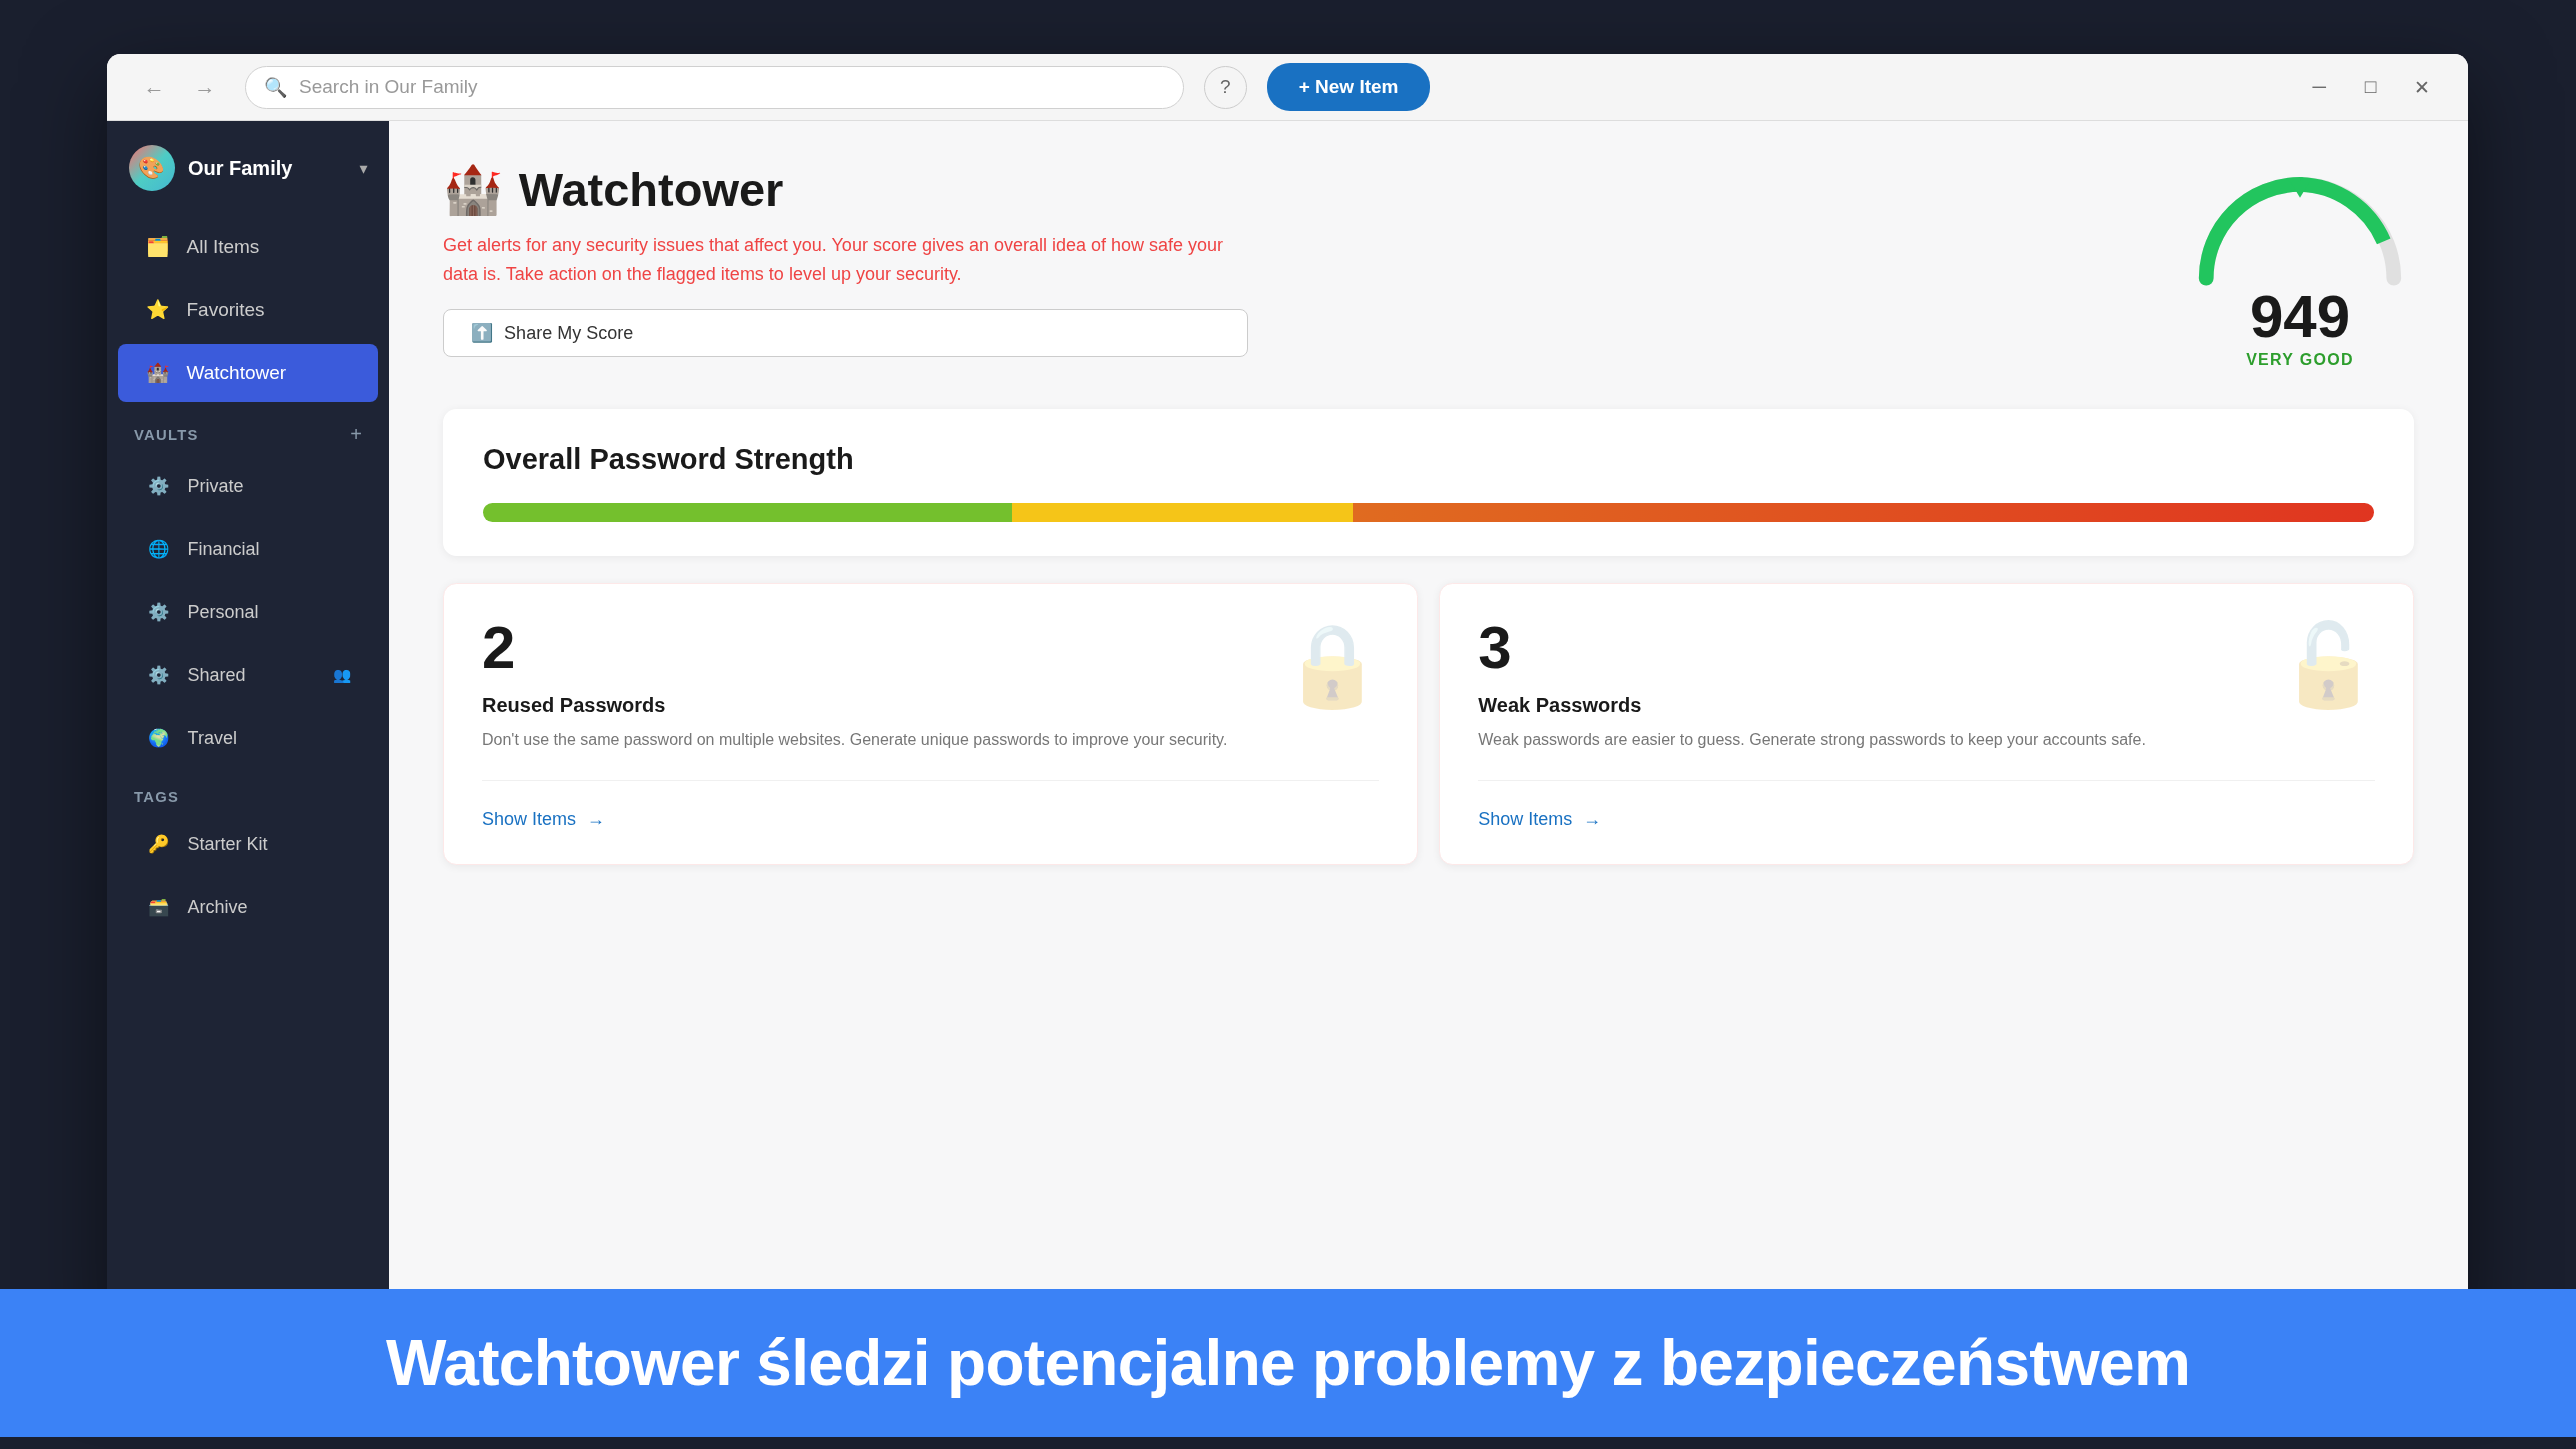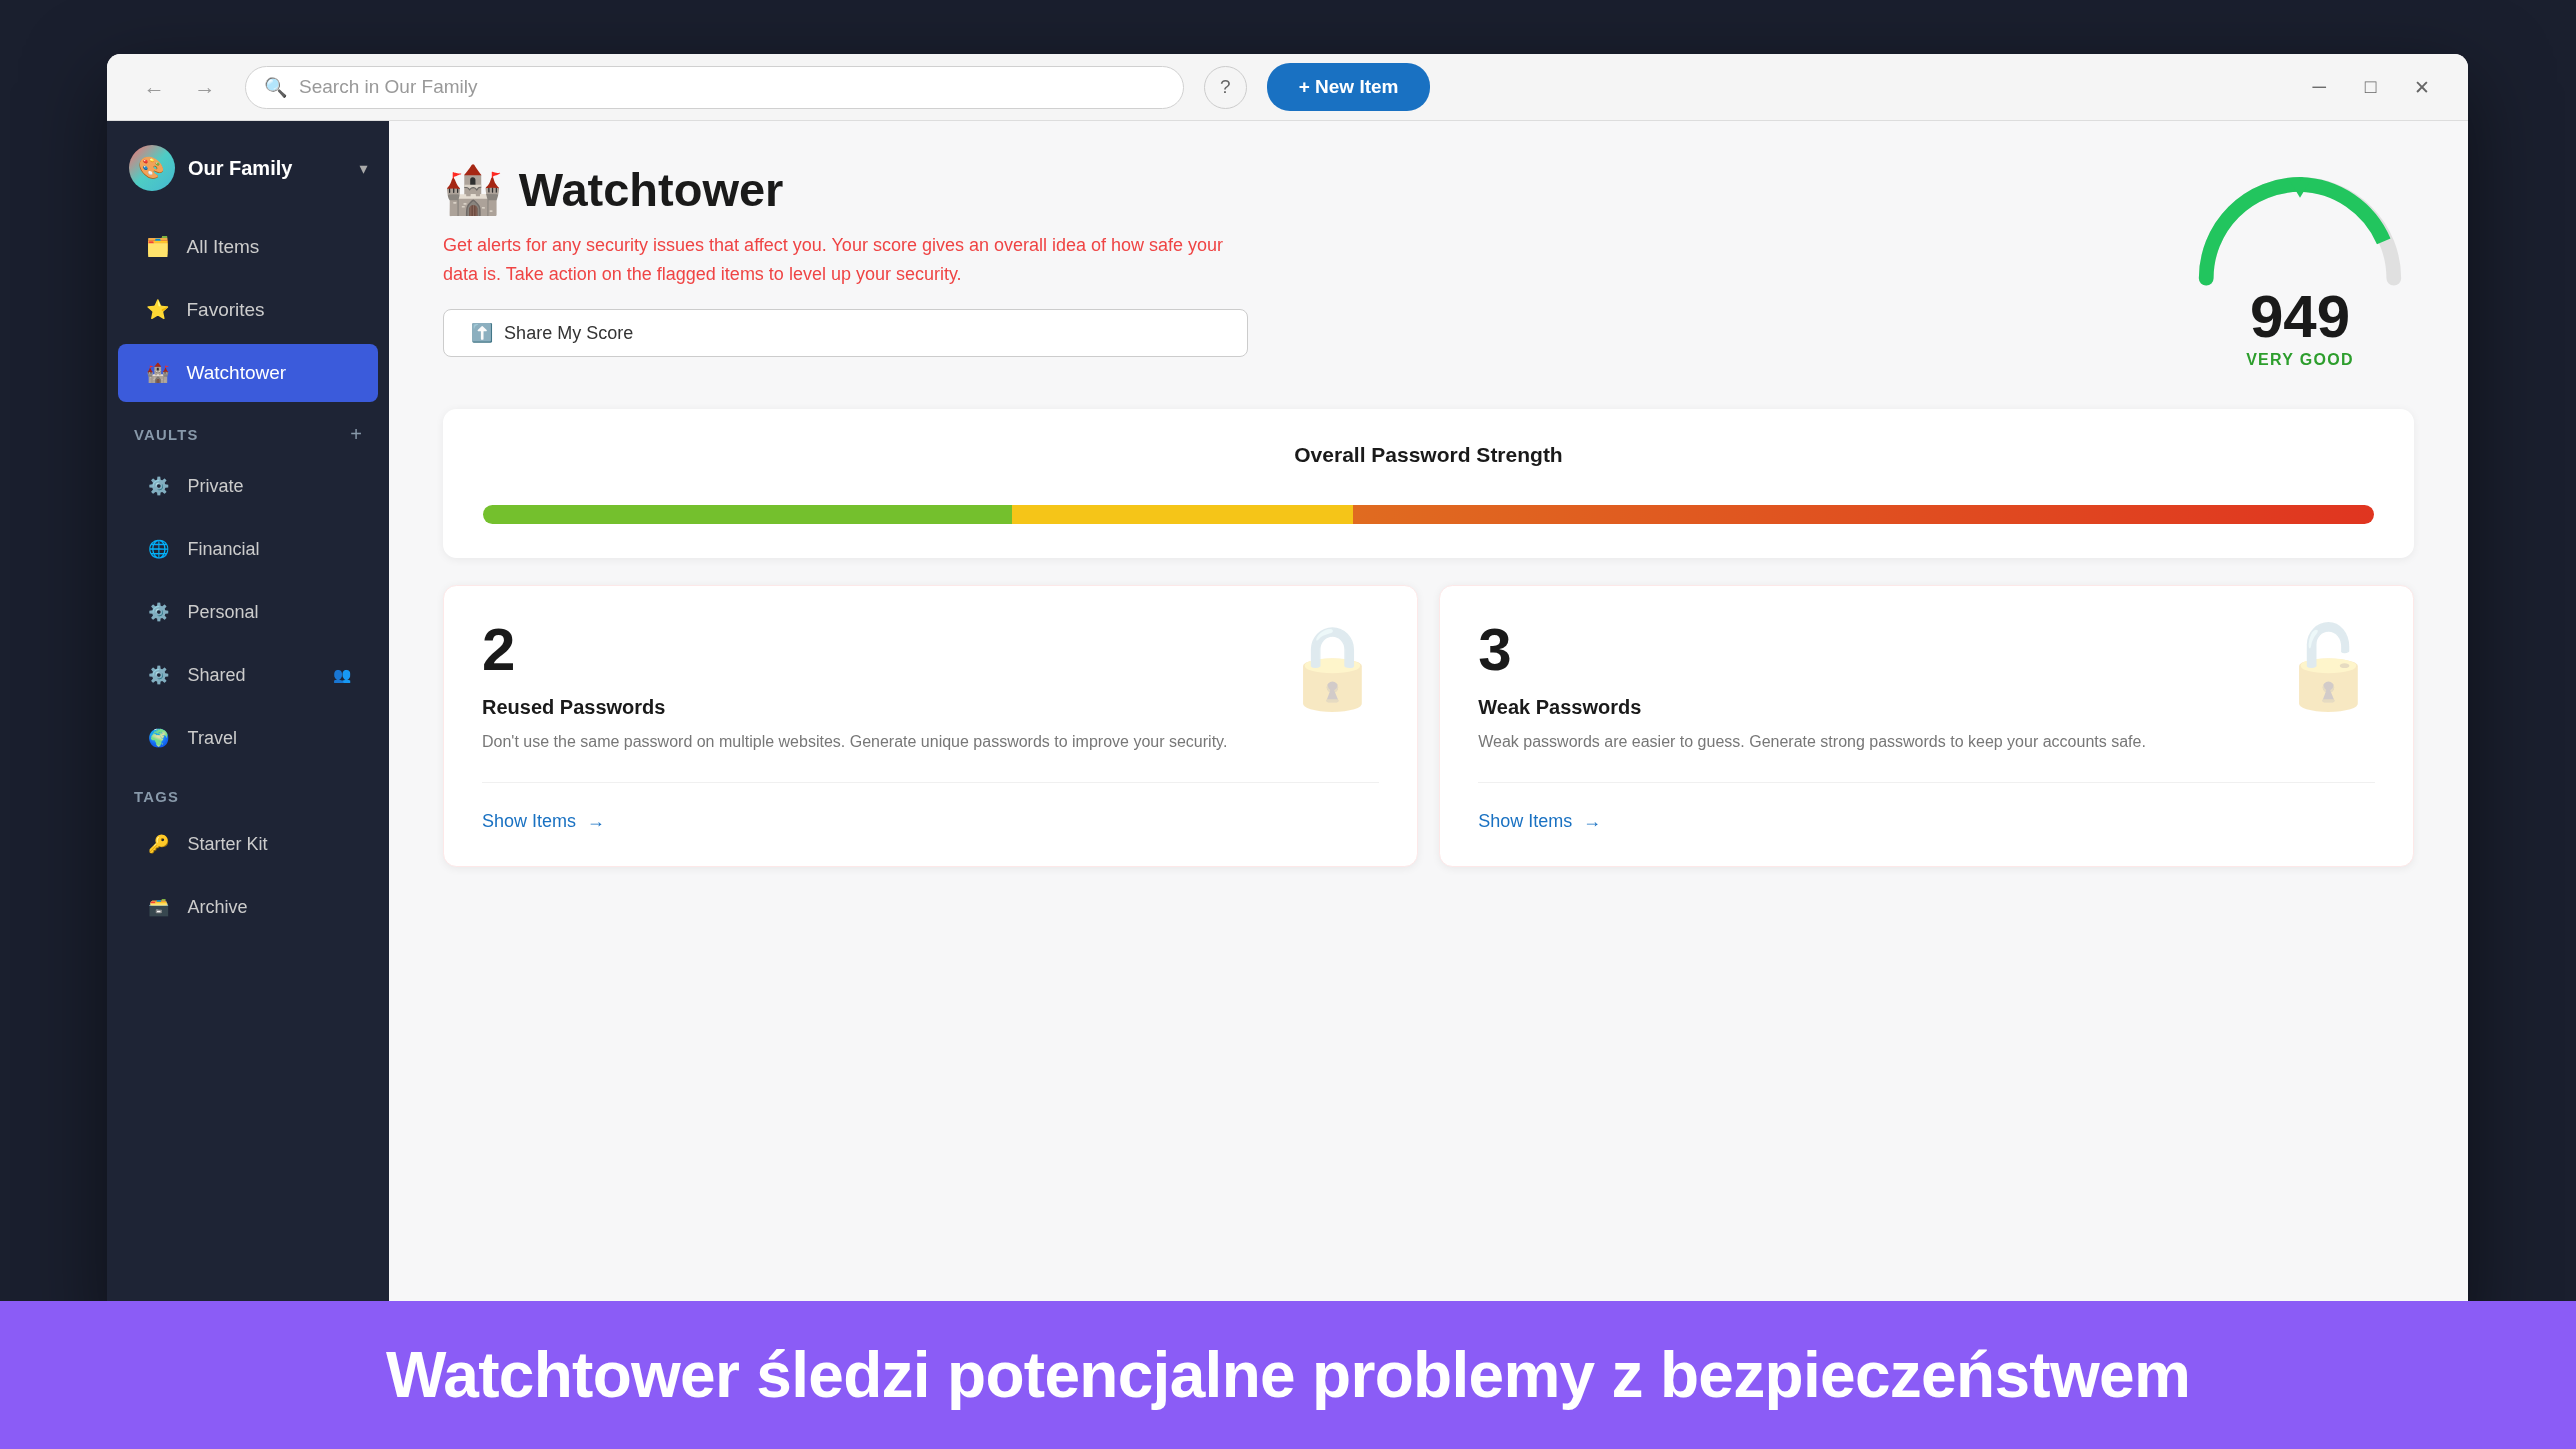--- a/index.html
+++ b/index.html
@@ -348,25 +348,24 @@
     
     .password-strength-card {
       background: white;
       border-radius: 13.4px;
       padding: 34px 40px;
       margin-bottom: 27px;
       box-shadow: 0 1.3px 8px rgba(0,0,0,0.06);
     }
 
     .card-title {
-      font-size: 21px;
+      font-size: 29px;
       font-weight: 700;
       color: #1a1a1a;
-      margin-bottom: 38px;
-      text-align: center;
+      margin-bottom: 27px;
     }
 
     .strength-bar {
       height: 19px;
       border-radius: 9.4px;
       overflow: hidden;
       display: flex;
     }
 
     .strength-segment-green {
@@ -441,25 +440,25 @@
       font-weight: 500;
       text-decoration: none;
       cursor: pointer;
       border-top: 0.7px solid #f0f0f0;
       padding-top: 28px;
     }
 
     
     .bottom-banner {
       position: absolute;
-      bottom: 0;
+      bottom: 12px;
       left: 0;
       right: 0;
       height: 148px;
-      background: #8b5cf6;
+      background: #3b82f6;
       display: flex;
       align-items: center;
       justify-content: center;
     }
 
     .banner-text {
       font-size: 64px;
       font-weight: 700;
       color: white;
       letter-spacing: -0.7px;

